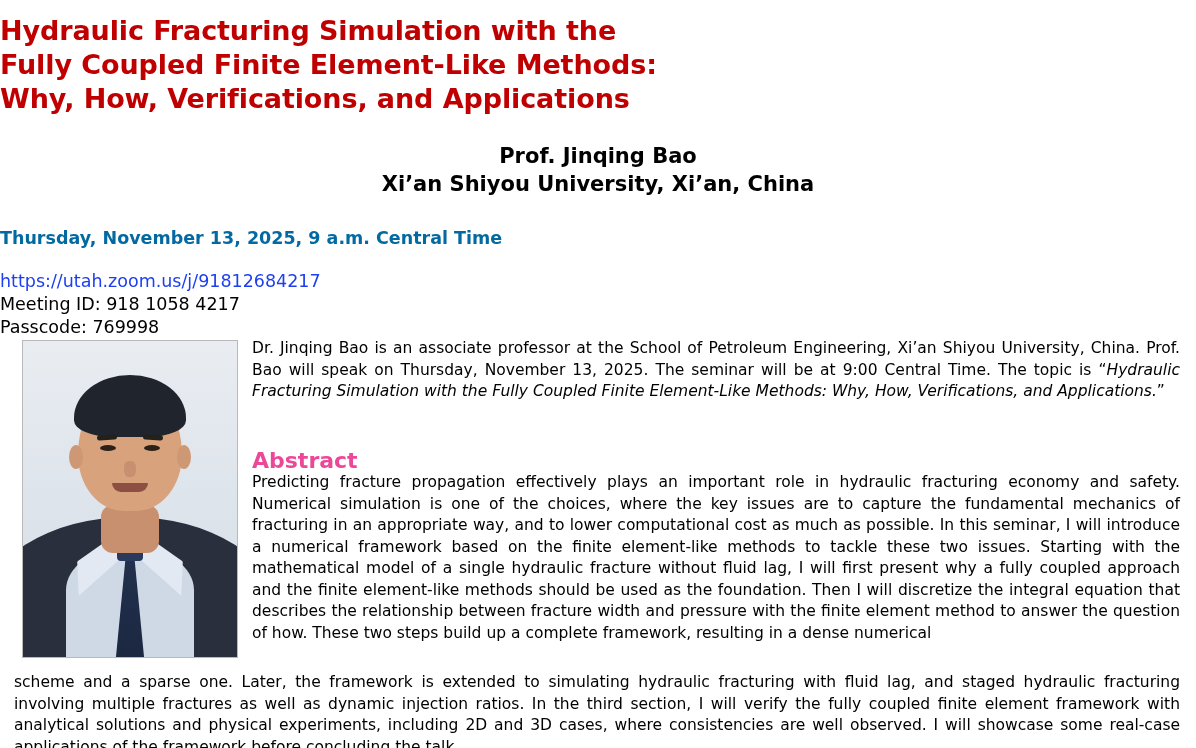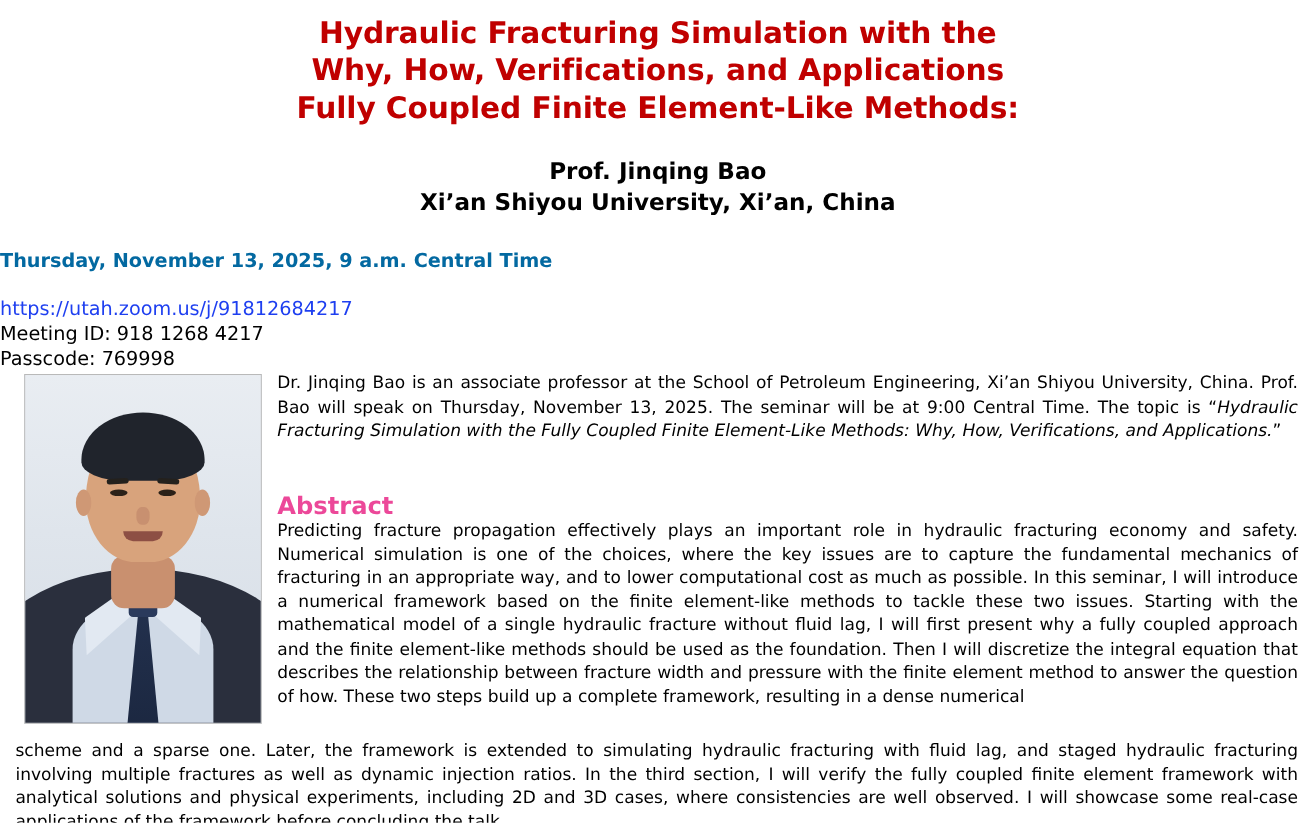--- a/index.html
+++ b/index.html
@@ -14,21 +14,21 @@
     color: #000000;
     overflow: hidden;
   }
   .page {
     position: relative;
     width: 1196px;
     height: 748px;
     box-sizing: border-box;
   }
   .title-block {
-    text-align: center;
+    text-align: left;
     color: #c00000;
     font-weight: bold;
     font-size: 27px;
     line-height: 34px;
     padding-top: 14px;
     letter-spacing: -0.1px;
   }
   .title-line { display: block; }
 
   .speaker-block {
@@ -223,34 +223,34 @@
     text-justify: inter-word;
   }
 </style>
 </head>
 <body>
 
 <div class="page">
 
   <div class="title-block">
     <span class="title-line">Hydraulic Fracturing Simulation with the</span>
+    <span class="title-line">Fully Coupled Finite Element-Like Methods:</span>
     <span class="title-line">Why, How, Verifications, and Applications</span>
-    <span class="title-line">Fully Coupled Finite Element-Like Methods:</span>
   </div>
 
   <div class="speaker-block">
     <span class="speaker-line">Prof. Jinqing Bao</span>
     <span class="speaker-line">Xi’an Shiyou University, Xi’an, China</span>
   </div>
 
   <div class="datetime-block">Thursday, November 13, 2025, 9 a.m. Central Time</div>
 
   <div class="zoom-block">
     <a class="zoom-link" href="#">https://utah.zoom.us/j/91812684217</a>
-    <span class="meeting-id">Meeting ID: 918 1268 4217</span>
+    <span class="meeting-id">Meeting ID: 918 1058 4217</span>
     <span class="passcode">Passcode: 769998</span>
   </div>
 
   <div class="photo">
     <div class="bg-grad"></div>
     <div class="shoulders"></div>
     <div class="shirt"></div>
     <div class="collar-l"></div>
     <div class="collar-r"></div>
     <div class="tie"></div>

